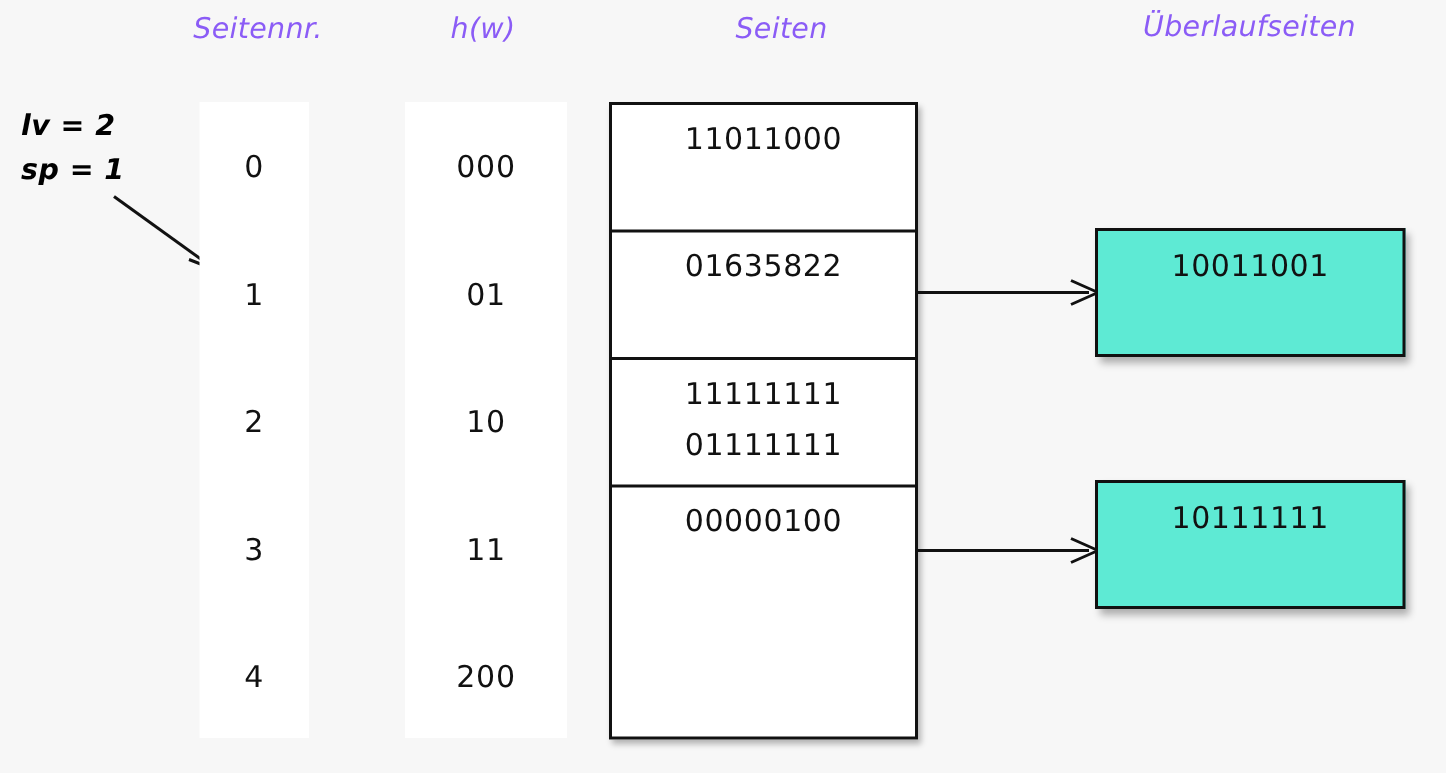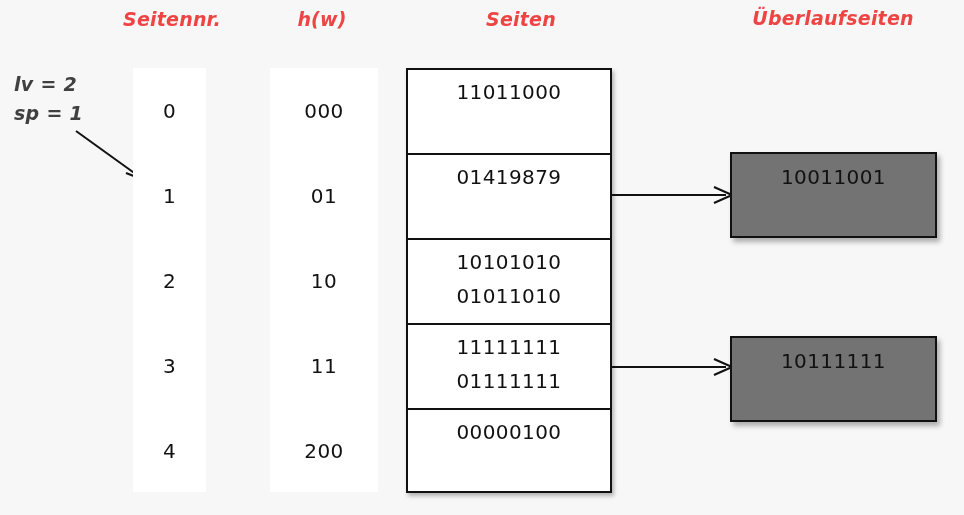--- a/index.html
+++ b/index.html
@@ -17,42 +17,42 @@
     position: relative;
     width: 964px;
     height: 515px;
   }
 
   
   .col-header {
     position: absolute;
     font-family: "DejaVu Sans", sans-serif;
     font-style: italic;
-    font-weight: 700;
+    font-weight: 400;
     font-size: 19px;
-    color: #ef4444;
+    color: #8b5cf6;
     white-space: nowrap;
     transform: translateX(-50%);
     letter-spacing: 0.2px;
   }
   #hdr-seitennr { left: 172px; top: 8px; }
   #hdr-hw       { left: 322px; top: 8px; }
   #hdr-seiten   { left: 510px; top: 8px; margin-left: 11px; }
   #hdr-ueber    { left: 833px; top: 7px; }
 
   
   .param-block {
     position: absolute;
     left: 14px;
     top: 70px;
     font-family: "DejaVu Sans", sans-serif;
     font-style: italic;
     font-weight: 600;
     font-size: 19px;
-    color: #404040;
+    color: #000000;
     line-height: 29px;
     letter-spacing: 0.3px;
   }
   .param-line { white-space: nowrap; }
 
   .pointer-arrow {
     position: absolute;
     left: 70px;
     top: 125px;
     width: 90px;
@@ -117,31 +117,31 @@
     letter-spacing: 0.4px;
   }
 
   
   .ovf-box {
     position: absolute;
     left: 730px;
     width: 207px;
     height: 86px;
     border: 2px solid #111111;
-    background: #737373;
+    background: #5eead4;
     box-sizing: border-box;
     box-shadow: 3px 4px 5px rgba(0,0,0,0.3);
     display: flex;
     flex-direction: column;
     align-items: center;
     justify-content: flex-start;
     padding-top: 6px;
   }
   #ovf-box-0 { top: 152px; }
-  #ovf-box-1 { top: 336px; }
+  #ovf-box-1 { top: 320px; }
 
   
   .connector {
     position: absolute;
     left: 610px;
     width: 124px;
     height: 24px;
     pointer-events: none;
   }
   #connector-0 { top: 183px; }
@@ -181,25 +181,21 @@
     <div class="lane-cell" style="top:170px">10</div>
     <div class="lane-cell" style="top:255px">11</div>
     <div class="lane-cell" style="top:340px">200</div>
   </div>
 
   <div id="pages-box">
     <div class="page-row">
       <div class="rec">11011000</div>
     </div>
     <div class="page-row">
-      <div class="rec">01419879</div>
-    </div>
-    <div class="page-row">
-      <div class="rec">10101010</div>
-      <div class="rec">01011010</div>
+      <div class="rec">01635822</div>
     </div>
     <div class="page-row">
       <div class="rec">11111111</div>
       <div class="rec">01111111</div>
     </div>
     <div class="page-row">
       <div class="rec">00000100</div>
     </div>
   </div>
 

